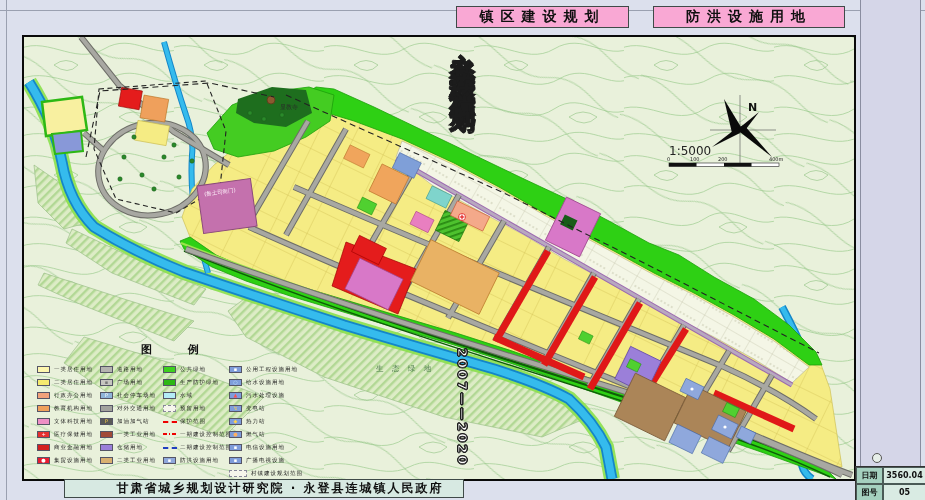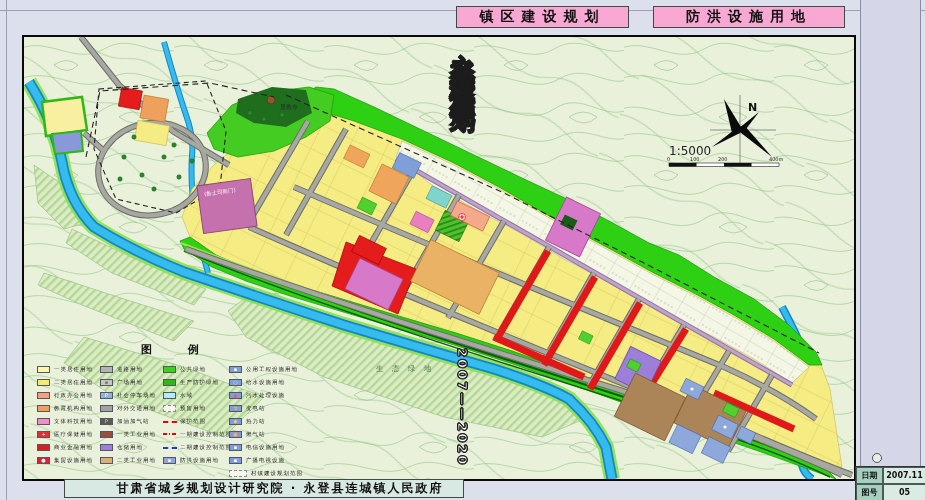--- a/index.html
+++ b/index.html
@@ -430,21 +430,21 @@
       </div>
     </div>
 
   <div id="sidebar"></div>
   <div id="sb-title">永登县连城镇总体规划</div>
   <div id="sb-years">2007——2020</div>
   <div id="sb-circle"></div>
 
   <div id="datetable">
     <div class="dt-label">日期</div>
-    <div class="dt-value">2007.11</div>
+    <div class="dt-value">3560.04</div>
     <div class="dt-label">图号</div>
     <div class="dt-value">05</div>
   </div>
 
   <div id="footerbox">
       <span>甘肃省城乡规划设计研究院 · 永登县连城镇人民政府</span>
     </div>
 
 </div>
 

